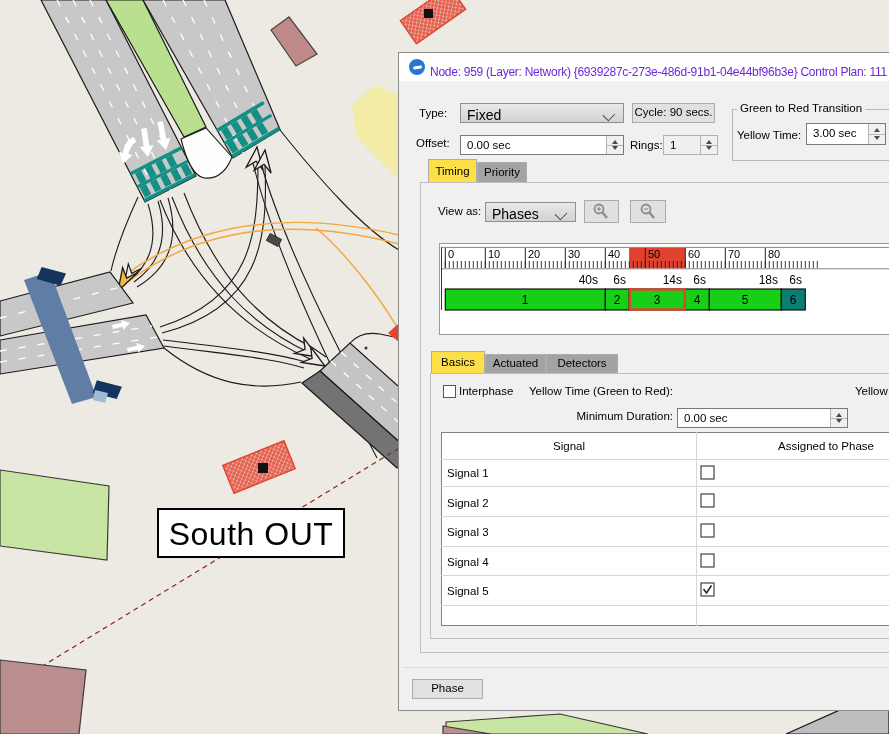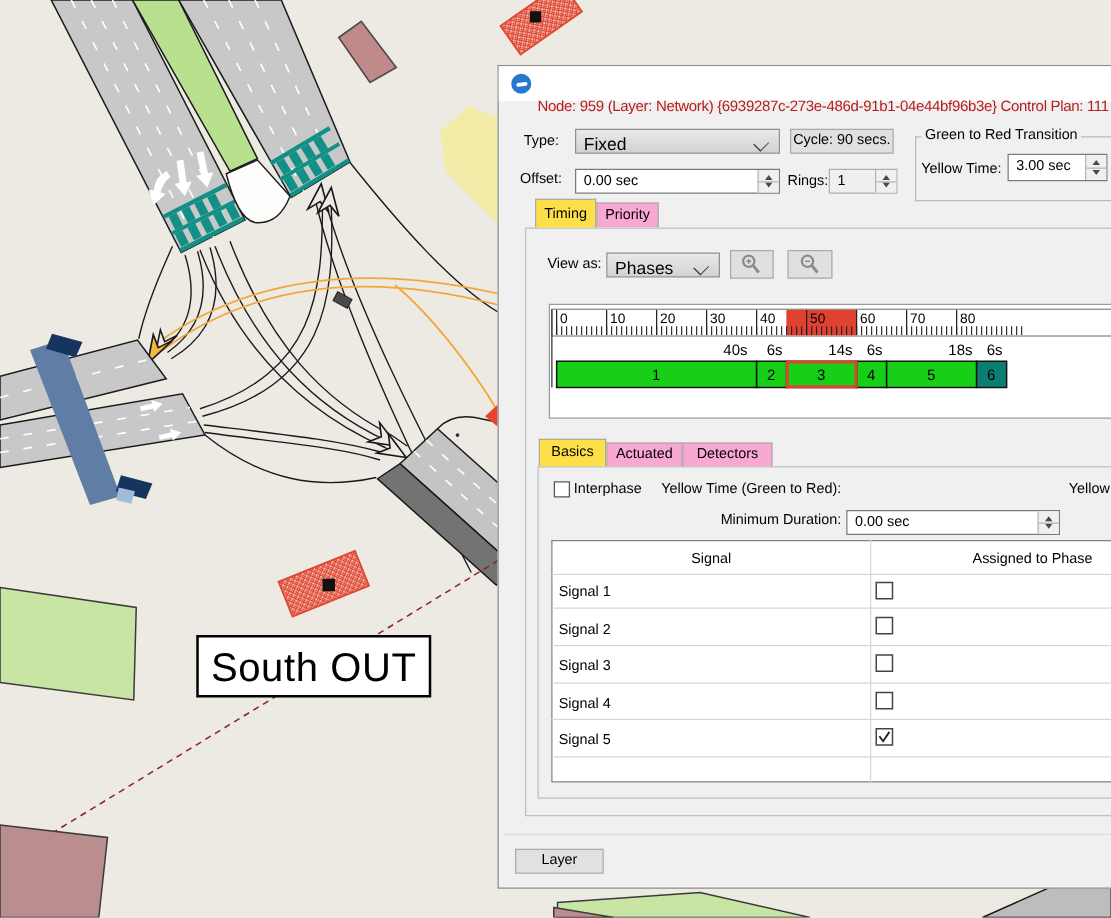--- a/index.html
+++ b/index.html
@@ -2,21 +2,21 @@
 <html><head>
 <meta charset="utf-8">
 <style>
   html,body{margin:0;padding:0;}
   body{width:889px;height:734px;overflow:hidden;position:relative;background:#EDEAE3;
        font-family:"Liberation Sans", sans-serif;}
   #map{position:absolute;left:0;top:0;}
   .dlg{position:absolute;left:398px;top:52px;width:492px;height:659px;
        background:#F0F0F0;border:1px solid #8C8C8C;box-sizing:border-box;}
   .tb{position:absolute;left:0;top:0;width:100%;height:28px;background:#FFFFFF;}
-  .tbtxt{position:absolute;left:31px;top:25px;font-size:12px;letter-spacing:-0.26px;color:#b91c1c;white-space:nowrap;}
+  .tbtxt{position:absolute;left:31px;top:12px;font-size:12px;letter-spacing:-0.26px;color:#6d28d9;white-space:nowrap;}
   .ticon{position:absolute;left:10px;top:6px;width:16px;height:16px;border-radius:50%;
          background:#2479CE;}
   .ticon:after{content:"";position:absolute;left:3.5px;top:7px;width:9px;height:2.5px;background:#fff;border-radius:1.5px;transform:rotate(-8deg);}
   .lbl{position:absolute;font-size:11.5px;color:#000;white-space:nowrap;}
   .combo{position:absolute;background:linear-gradient(#E9E9E9,#D2D2D2);border:1px solid #8F8F8F;
          box-sizing:border-box;font-size:14px;padding:3px 0 0 6px;white-space:nowrap;}
   .chev{position:absolute;right:9px;top:6px;width:9px;height:9px;border-left:1.5px solid #3c3c3c;
         border-bottom:1.5px solid #3c3c3c;transform:rotate(-45deg) scaleY(0.8);}
   .btn{position:absolute;background:#E0E0E0;border:1px solid #ABABAB;box-sizing:border-box;
        font-size:11.5px;text-align:center;white-space:nowrap;overflow:hidden;}
@@ -26,21 +26,21 @@
   .spinbtns{position:absolute;right:0;top:0;bottom:0;width:16px;border-left:1px solid #B5B5B5;background:#F0F0F0;}
   .spinbtns:before{content:"";position:absolute;left:4.5px;top:4px;width:0;height:0;
      border-left:3.2px solid transparent;border-right:3.2px solid transparent;border-bottom:4px solid #4a4a4a;}
   .spinbtns:after{content:"";position:absolute;left:4.5px;bottom:4px;width:0;height:0;
      border-left:3.2px solid transparent;border-right:3.2px solid transparent;border-top:4px solid #4a4a4a;}
   .spinmid{position:absolute;right:0;top:50%;width:16px;height:1px;background:#B5B5B5;}
   .grp{position:absolute;border:1px solid #B9B9B9;}
   .grplbl{position:absolute;font-size:11.5px;background:#F0F0F0;padding:0 3px;white-space:nowrap;}
   .tab{position:absolute;font-size:11.5px;text-align:center;box-sizing:border-box;}
   .tabsel{background:#fde047;border:1px solid #ACACAC;border-bottom:none;z-index:3;}
-  .tabun{background:#f9a8d4;border:1px solid #ACACAC;border-bottom:none;}
+  .tabun{background:#a3a3a3;border:1px solid #ACACAC;border-bottom:none;}
   .pane{position:absolute;border:1px solid #BFBFBF;background:#F0F0F0;box-sizing:border-box;}
   .cb{position:absolute;width:13px;height:13px;background:#fff;border:1px solid #555;box-sizing:border-box;}
 </style>
 </head>
 <body>
 <svg id="map" width="889" height="734" viewBox="0 0 889 734">
   <rect x="0" y="0" width="889" height="734" fill="#EDEAE3"></rect>
 
   <g fill="none" stroke="#1a1a1a" stroke-width="1.1">
 
@@ -453,14 +453,14 @@
       <rect x="260" y="34" width="13" height="13"></rect>
       <rect x="260" y="62" width="13" height="13"></rect>
       <rect x="260" y="92" width="13" height="13"></rect>
       <rect x="260" y="122" width="13" height="13"></rect>
       <rect x="260" y="151" width="13" height="13"></rect>
     </g>
     <path d="M262.5,157 L265.5,161 L270.5,153.5" fill="none" stroke="#222" stroke-width="1.5"></path>
   </svg>
 
   <div style="position:absolute;left:4px;top:614px;width:488px;height:1px;background:#DCDCDC;"></div>
-  <div class="btn" style="left:13px;top:626px;width:71px;height:20px;padding-top:2px;background:#E1E1E1;border-color:#ADADAD;">Layer</div>
+  <div class="btn" style="left:13px;top:626px;width:71px;height:20px;padding-top:2px;background:#E1E1E1;border-color:#ADADAD;">Phase</div>
 </div>
 
 </body></html>

